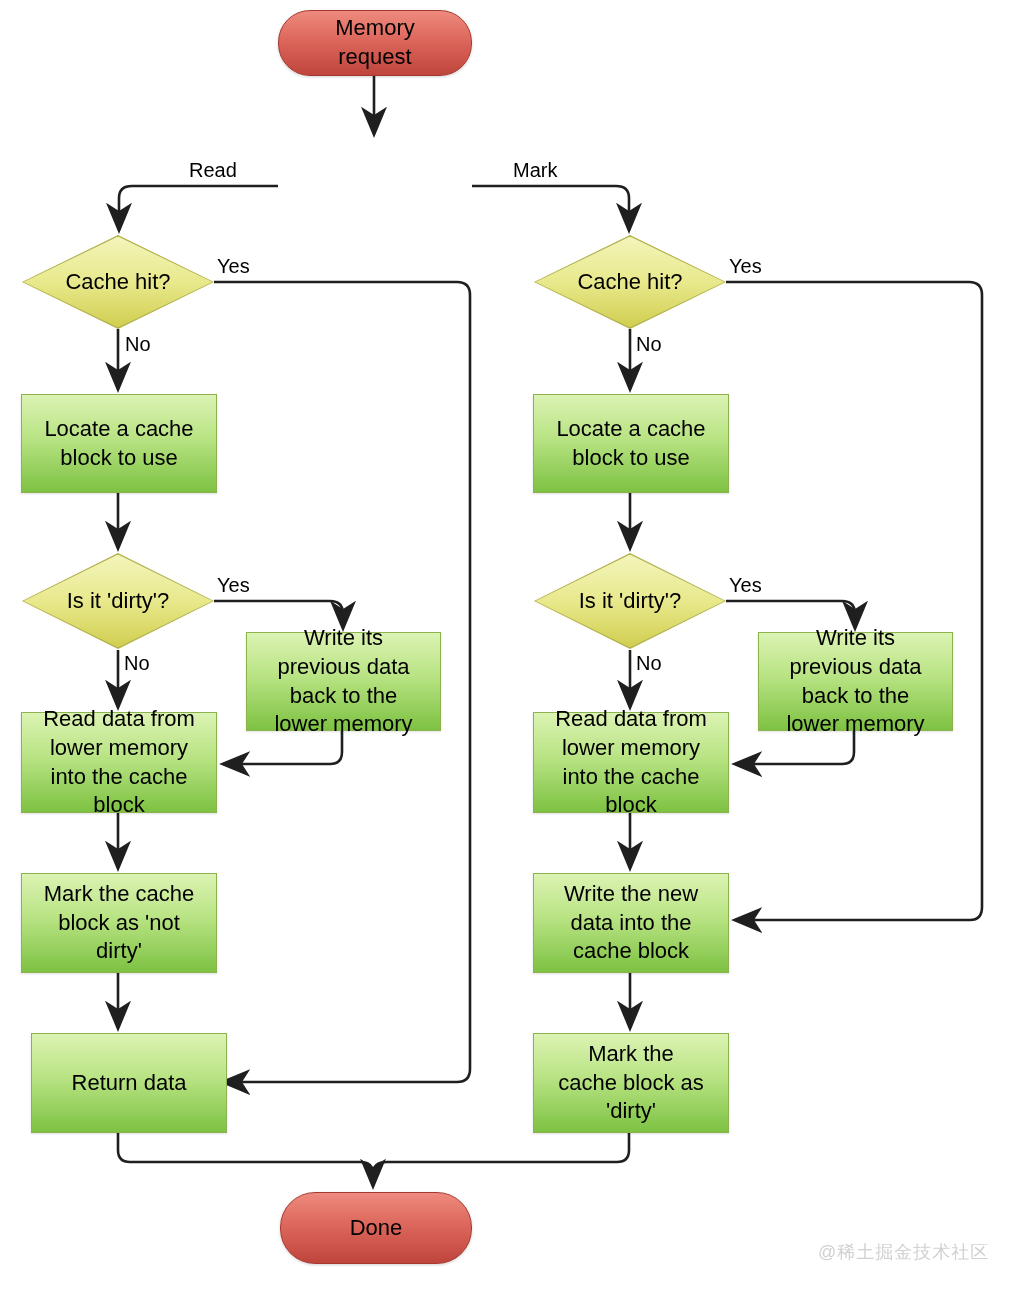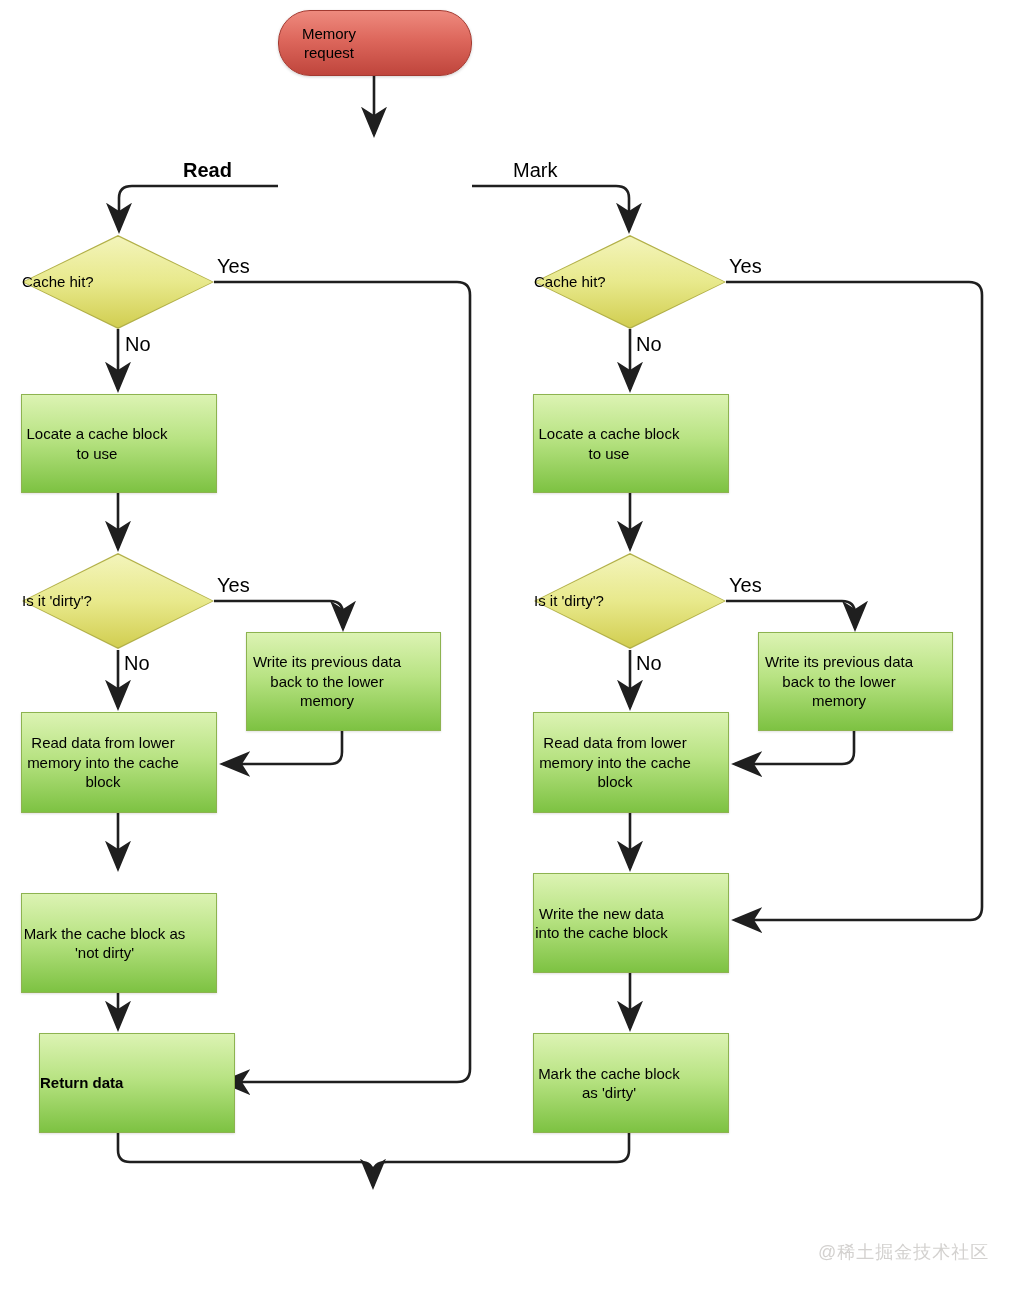--- a/index.html
+++ b/index.html
@@ -2,22 +2,22 @@
 <html><head>
 <meta charset="utf-8">
 <style>
   html,body{margin:0;padding:0;background:#ffffff;}
   #canvas{
     position:relative;width:1014px;height:1292px;background:#ffffff;overflow:hidden;
     font-family:"Liberation Sans",sans-serif;color:#000;
   }
   #edges{position:absolute;left:0;top:0;width:1014px;height:1292px;pointer-events:none;}
   .node{
-    position:absolute;display:flex;align-items:center;justify-content:flex-start;
-    text-align:center;font-size:15px;line-height:1.3;color:#000;
+    position:absolute;display:flex;align-items:center;justify-content:center;
+    text-align:center;font-size:22px;line-height:1.3;color:#000;
   }
   .txt{display:block;position:relative;z-index:2;}
   .process{
     background:linear-gradient(180deg,#dcf3b3 0%,#b8e383 45%,#7dc242 100%);
     border:1.5px solid #8db350;
     box-shadow:0 1px 2px rgba(0,0,0,.12);
   }
   .terminal{
     background:linear-gradient(180deg,#ee8a7e 0%,#dd675c 45%,#bf453c 100%);
     border:1.5px solid #a33a31;
@@ -76,20 +76,23 @@
       <path d="M630,811 V868" marker-end="url(#arrow)"></path>
       <path d="M630,971 V1028" marker-end="url(#arrow)"></path>
       <path d="M629,1131 V1150 Q629,1162 617,1162 H387 Q373,1162 373,1174"></path>
     </g>
   </svg>
 
   <div class="node terminal" style="left:278px;top:10px;width:192px;height:64px;border-radius:32px;">
     <span class="txt" style="max-width:100px">Memory request</span>
   </div>
 
+  <div class="node terminal" style="left:280px;top:1192px;width:190px;height:70px;border-radius:35px;">
+    <span class="txt">Done</span>
+  </div>
 
 
   <div class="node" style="left:22px;top:235px;width:192px;height:94px;">
     <div class="diamond-outer">
         <div class="diamond-inner"></div>
       </div>
     <span class="txt" style="max-width:150px">Cache hit?</span>
   </div>
 
   <div class="node" style="left:534px;top:235px;width:192px;height:94px;">
@@ -118,25 +121,25 @@
   </div>
 
   <div class="node process" style="left:246px;top:632px;width:193px;height:97px;">
     <span class="txt" style="max-width:160px">Write its previous data back to the lower memory</span>
   </div>
 
   <div class="node process" style="left:21px;top:712px;width:194px;height:99px;">
     <span class="txt" style="max-width:162px">Read data from lower memory into the cache block</span>
   </div>
 
-  <div class="node process" style="left:21px;top:873px;width:194px;height:98px;margin-top:20px;">
+  <div class="node process" style="left:21px;top:873px;width:194px;height:98px;">
     <span class="txt" style="max-width:165px">Mark the cache block as 'not dirty'</span>
   </div>
 
-  <div class="node process" style="left:39px;top:1033px;width:194px;height:98px;font-weight:bold;">
+  <div class="node process" style="left:31px;top:1033px;width:194px;height:98px;">
     <span class="txt" style="max-width:160px">Return data</span>
   </div>
 
   <div class="node process" style="left:533px;top:394px;width:194px;height:97px;">
     <span class="txt" style="max-width:150px">Locate a cache block to use</span>
   </div>
 
   <div class="node process" style="left:758px;top:632px;width:193px;height:97px;">
     <span class="txt" style="max-width:160px">Write its previous data back to the lower memory</span>
   </div>
@@ -146,21 +149,21 @@
   </div>
 
   <div class="node process" style="left:533px;top:1033px;width:194px;height:98px;">
     <span class="txt" style="max-width:150px">Mark the cache block as 'dirty'</span>
   </div>
 
   <div class="node process" style="left:533px;top:873px;width:194px;height:98px;">
     <span class="txt" style="max-width:135px">Write the new data into the cache block</span>
   </div>
 
-  <div class="edge-label" style="left:183px;top:159px;font-weight:bold;">Read</div>
+  <div class="edge-label" style="left:189px;top:159px;">Read</div>
   <div class="edge-label" style="left:513px;top:159px;">Mark</div>
 
   <div class="edge-label" style="left:217px;top:255px;">Yes</div>
   <div class="edge-label" style="left:125px;top:333px;">No</div>
 
   <div class="edge-label" style="left:729px;top:255px;">Yes</div>
   <div class="edge-label" style="left:636px;top:333px;">No</div>
 
   <div class="edge-label" style="left:217px;top:574px;">Yes</div>
   <div class="edge-label" style="left:124px;top:652px;">No</div>

